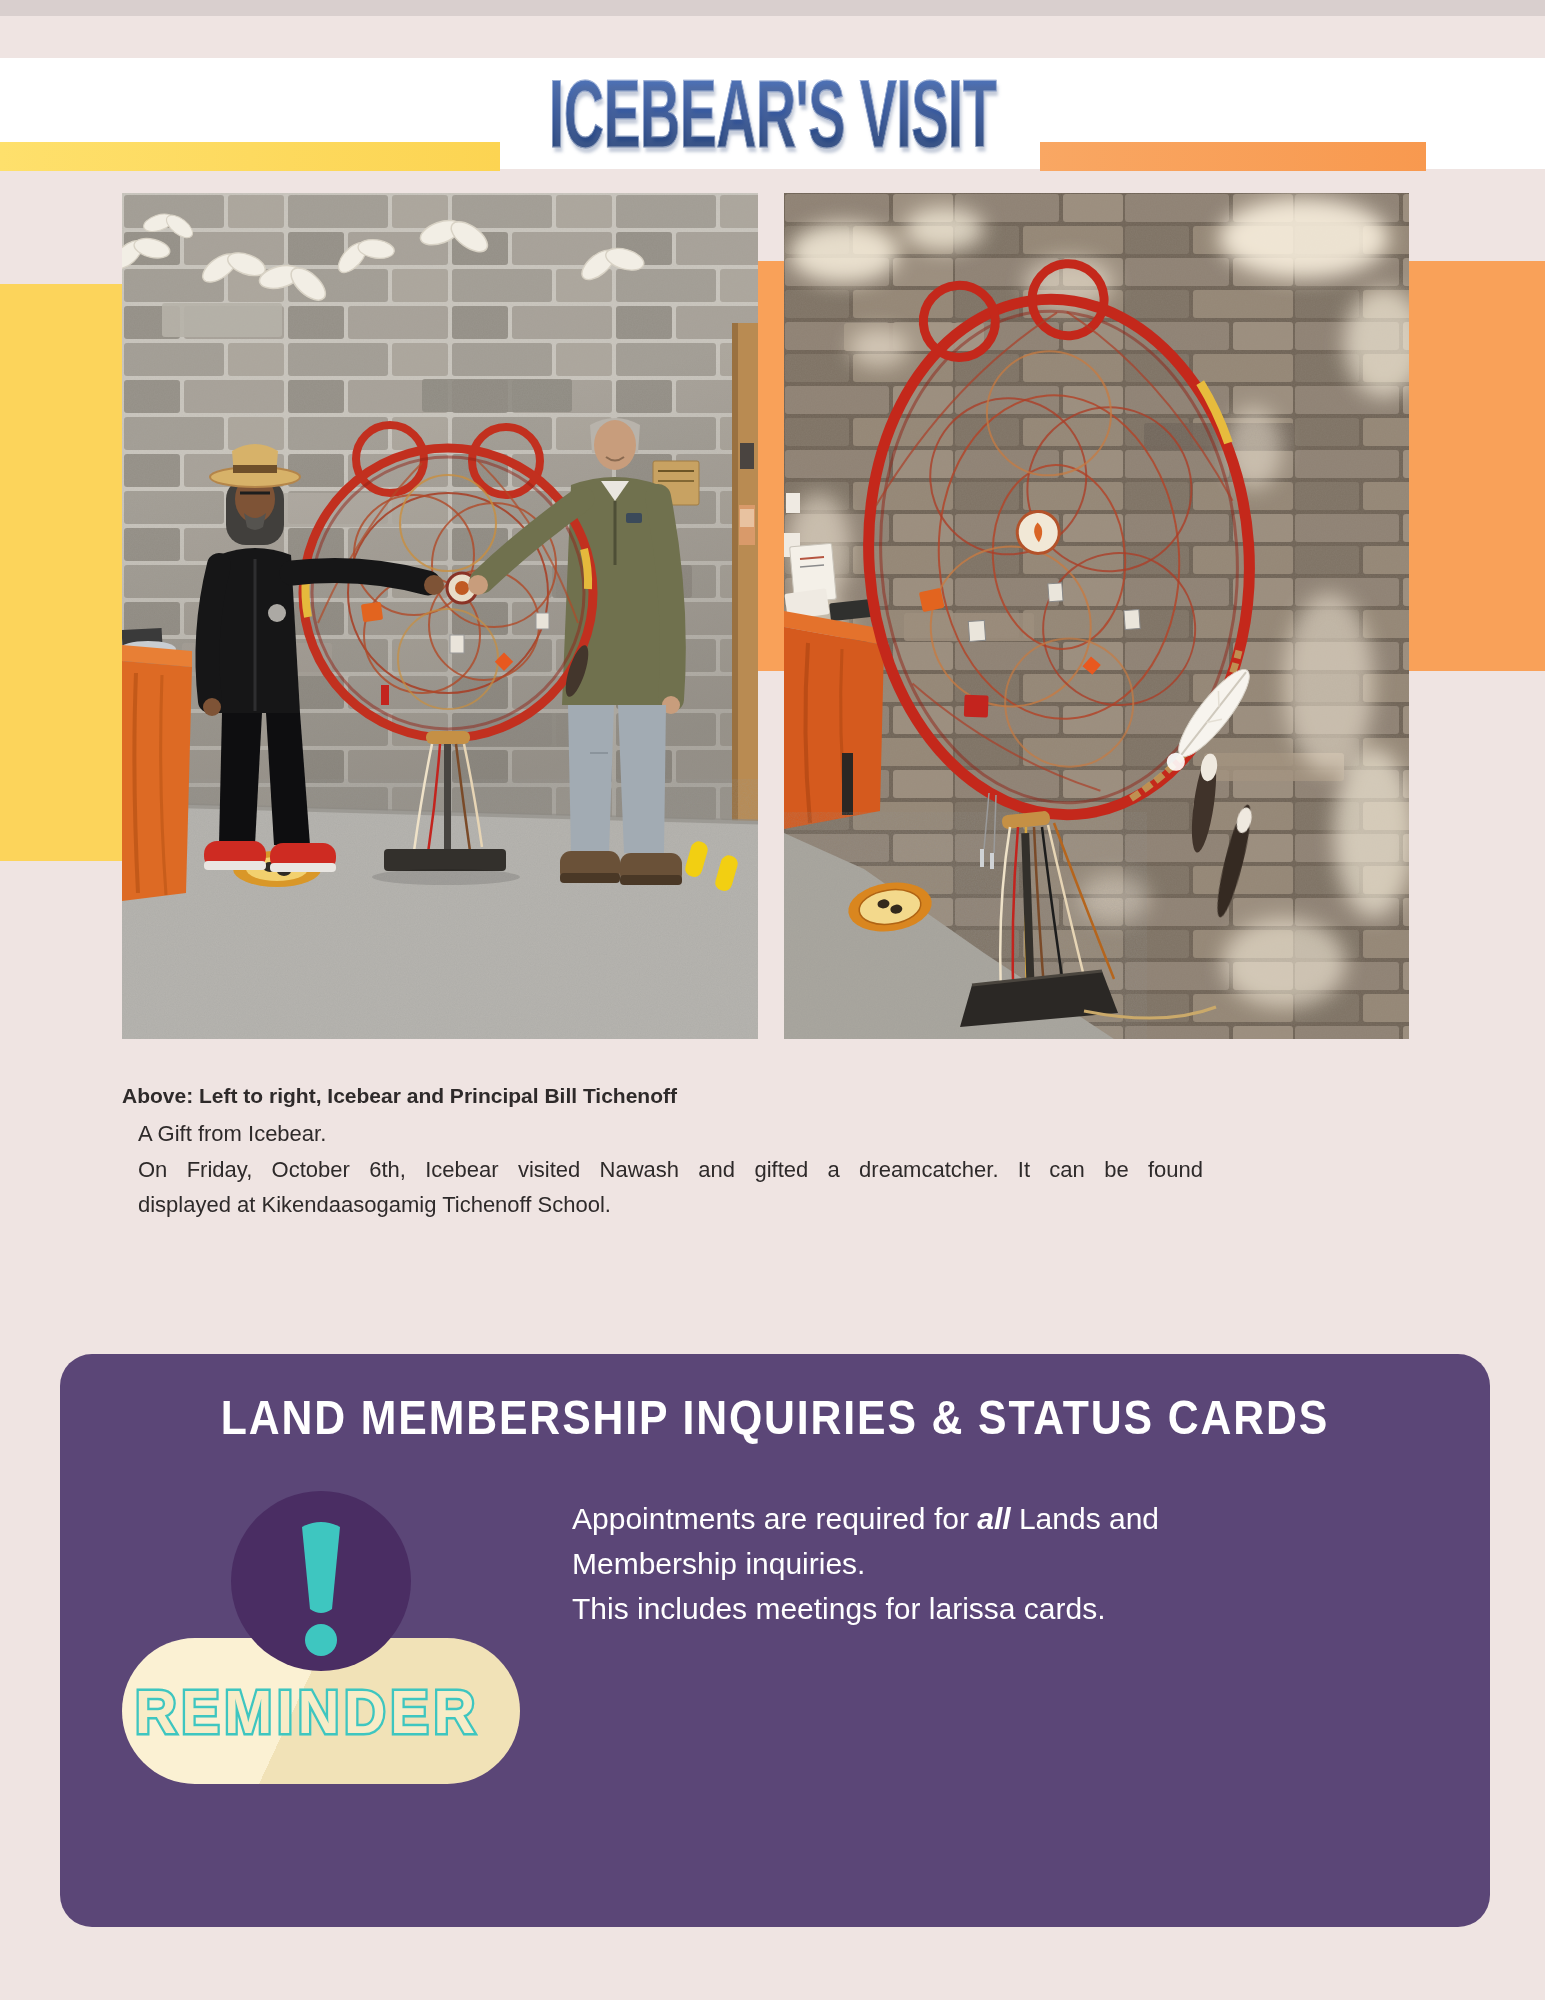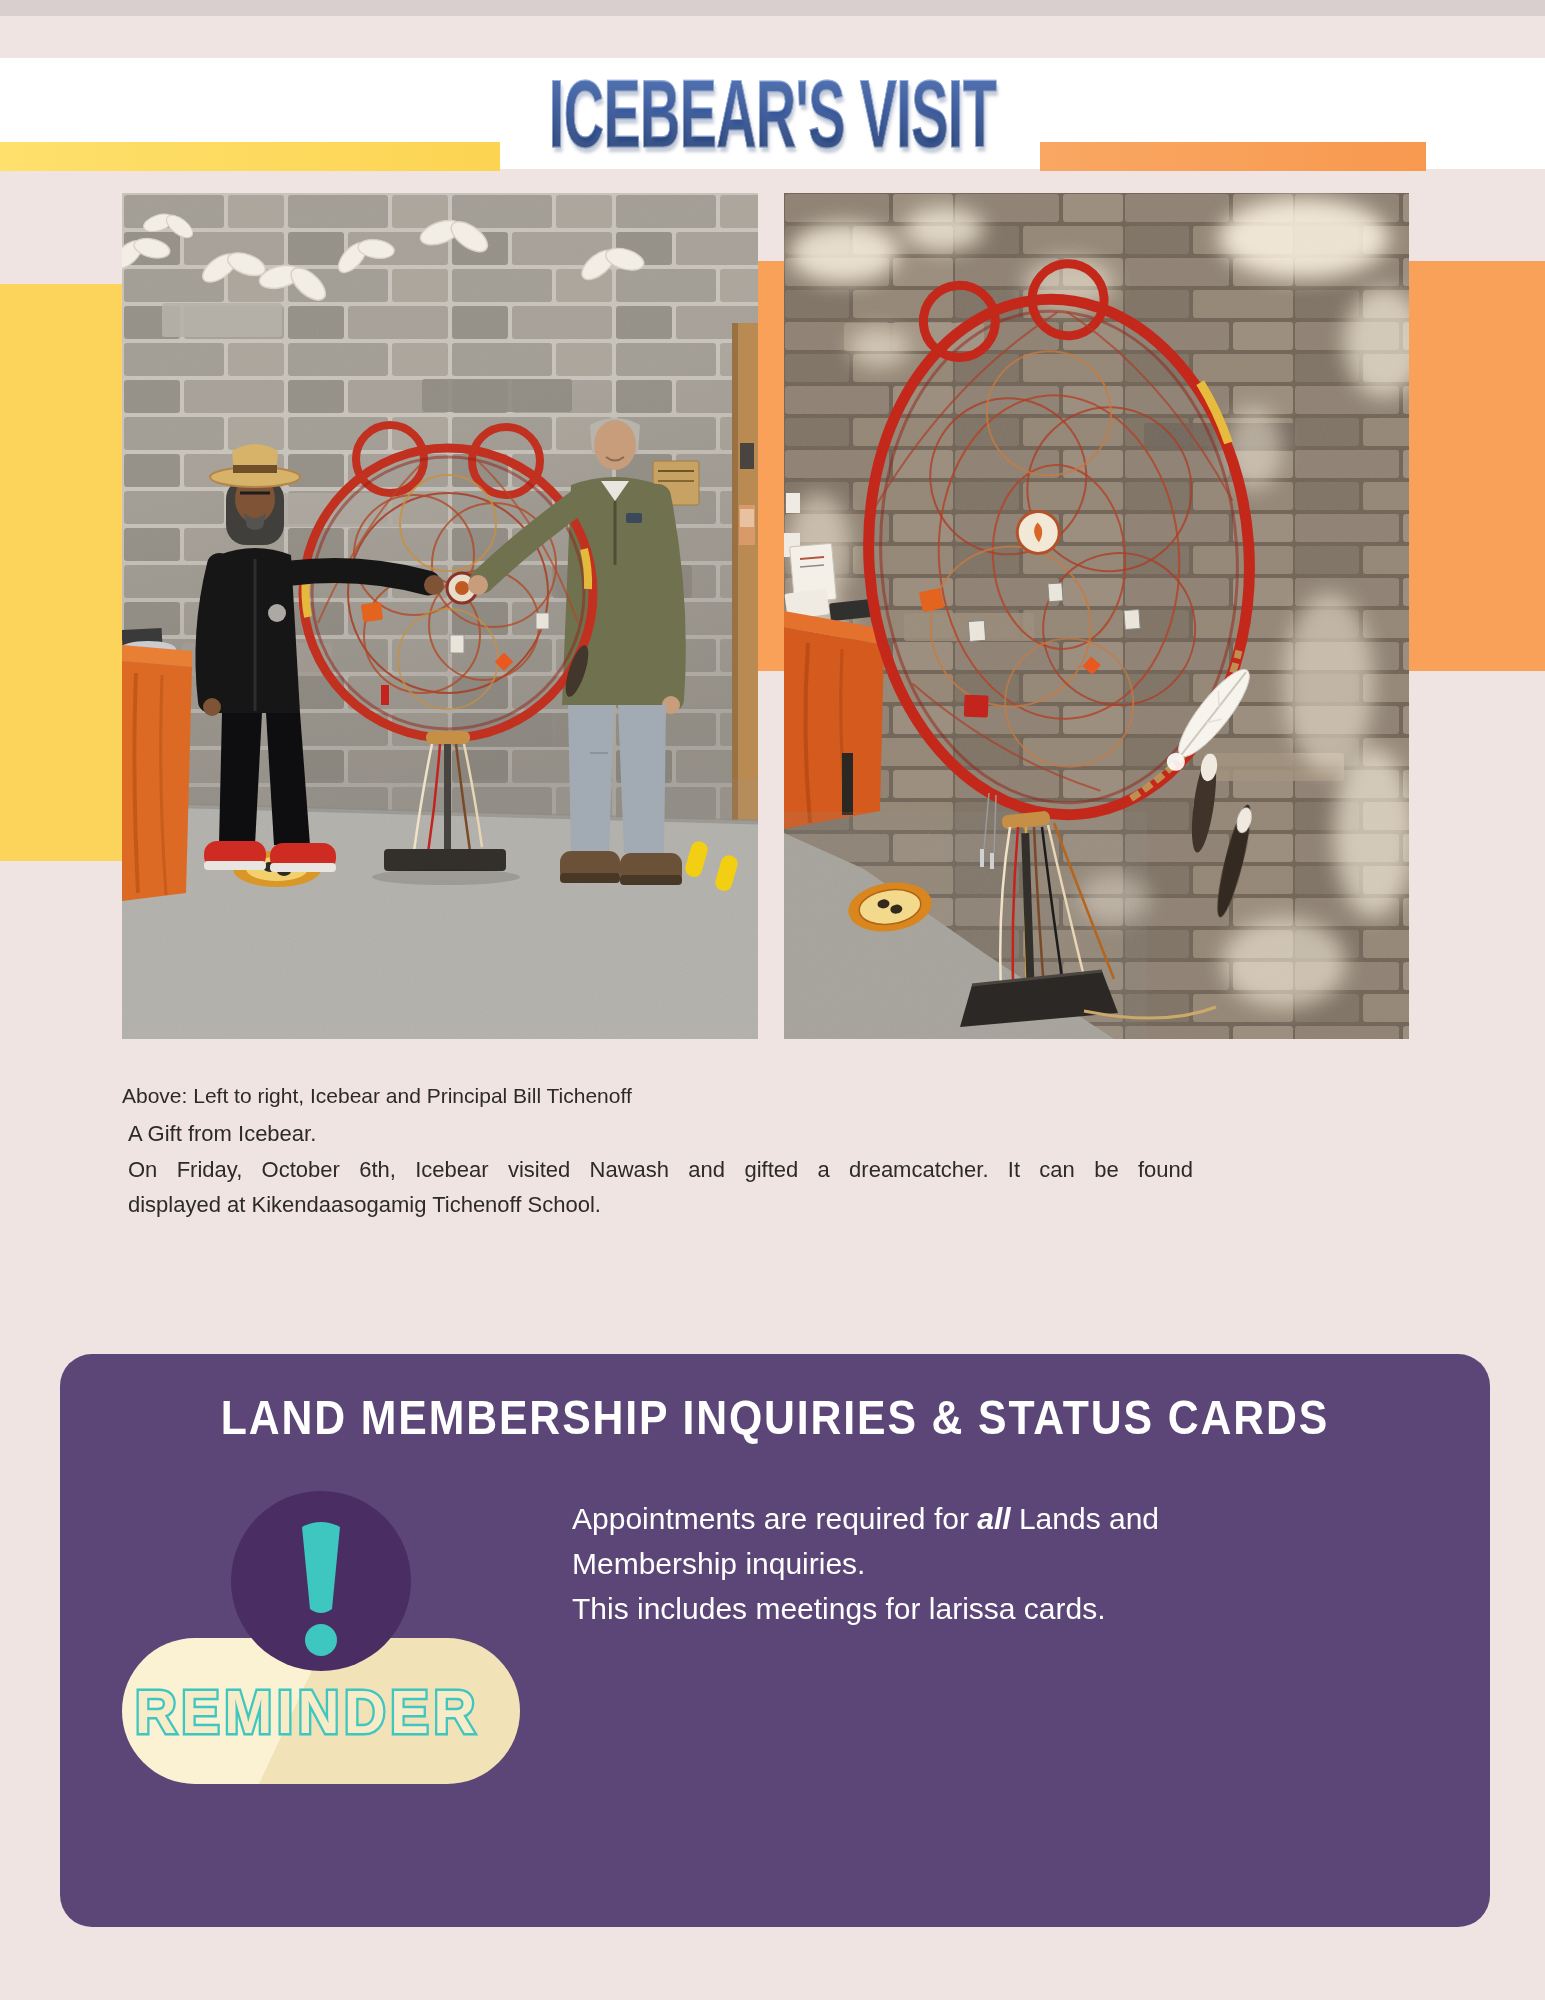--- a/index.html
+++ b/index.html
@@ -21,22 +21,22 @@
   
   .rect-yellow{position:absolute;left:0;top:268px;width:310px;height:577px;background:#FCD45B;}
   .rect-orange{position:absolute;left:700px;top:245px;width:845px;height:410px;background:#F9A159;}
   
   .photo{position:absolute;top:177px;overflow:hidden;}
   .photo svg{display:block;}
   .photo-left{left:122px;width:636px;height:846px;}
   .photo-right{left:784px;width:625px;height:846px;}
   
   .caption{position:absolute;left:122px;top:1068px;width:1100px;margin:0;
-      font-size:21px;color:#2E2A2A;}
-  .article{position:absolute;left:128px;top:1100px;width:1065px;
+      font-size:21px;color:#2E2A2A;font-weight:bold;}
+  .article{position:absolute;left:138px;top:1100px;width:1065px;
       font-size:22px;line-height:35.5px;color:#2E2A2A;}
   .article p{margin:0;}
   .article .just{text-align:justify;text-align-last:justify;}
   
   .land-card{position:absolute;left:60px;top:1338px;width:1430px;height:573px;
       background:#5B4677;border-radius:32px;color:#ffffff;}
   .land-title{position:absolute;left:0;top:36px;width:100%;margin:0;text-align:center;
       font-size:46px;font-weight:700;letter-spacing:2px;
       transform:scale(0.93,1.05);transform-origin:center;color:#ffffff;}
   .pill{position:absolute;left:62px;top:284px;width:398px;height:146px;border-radius:73px;

